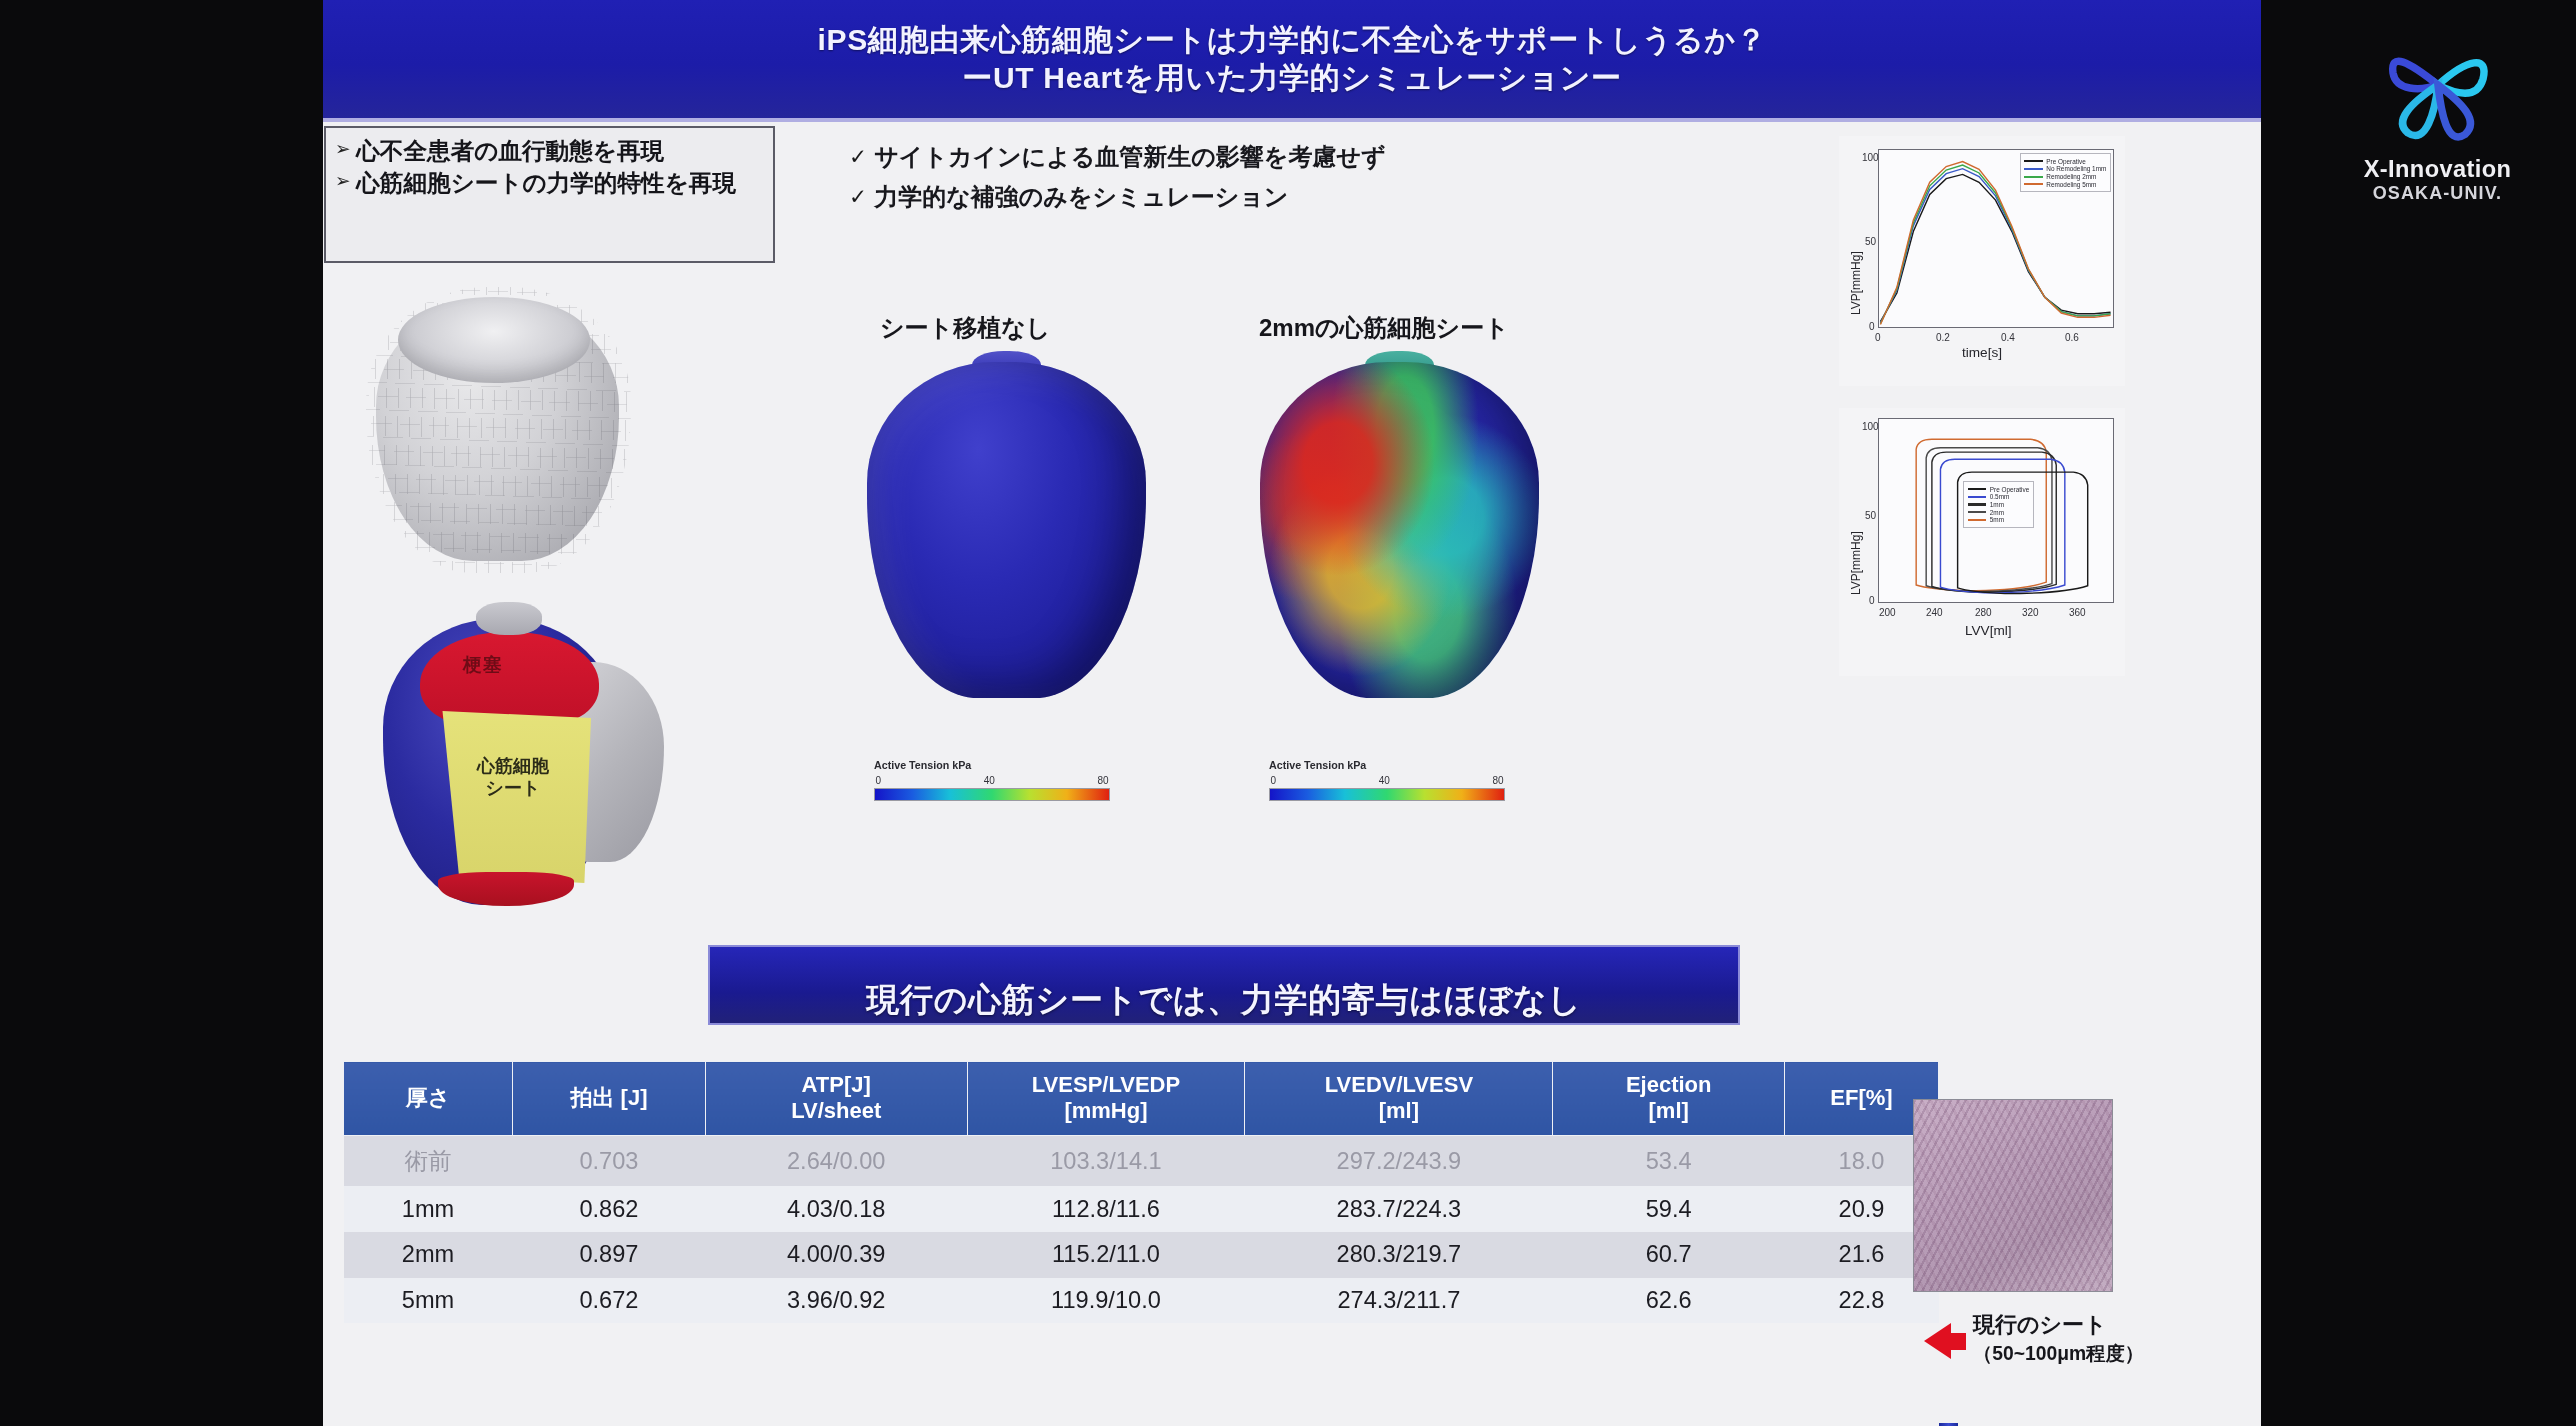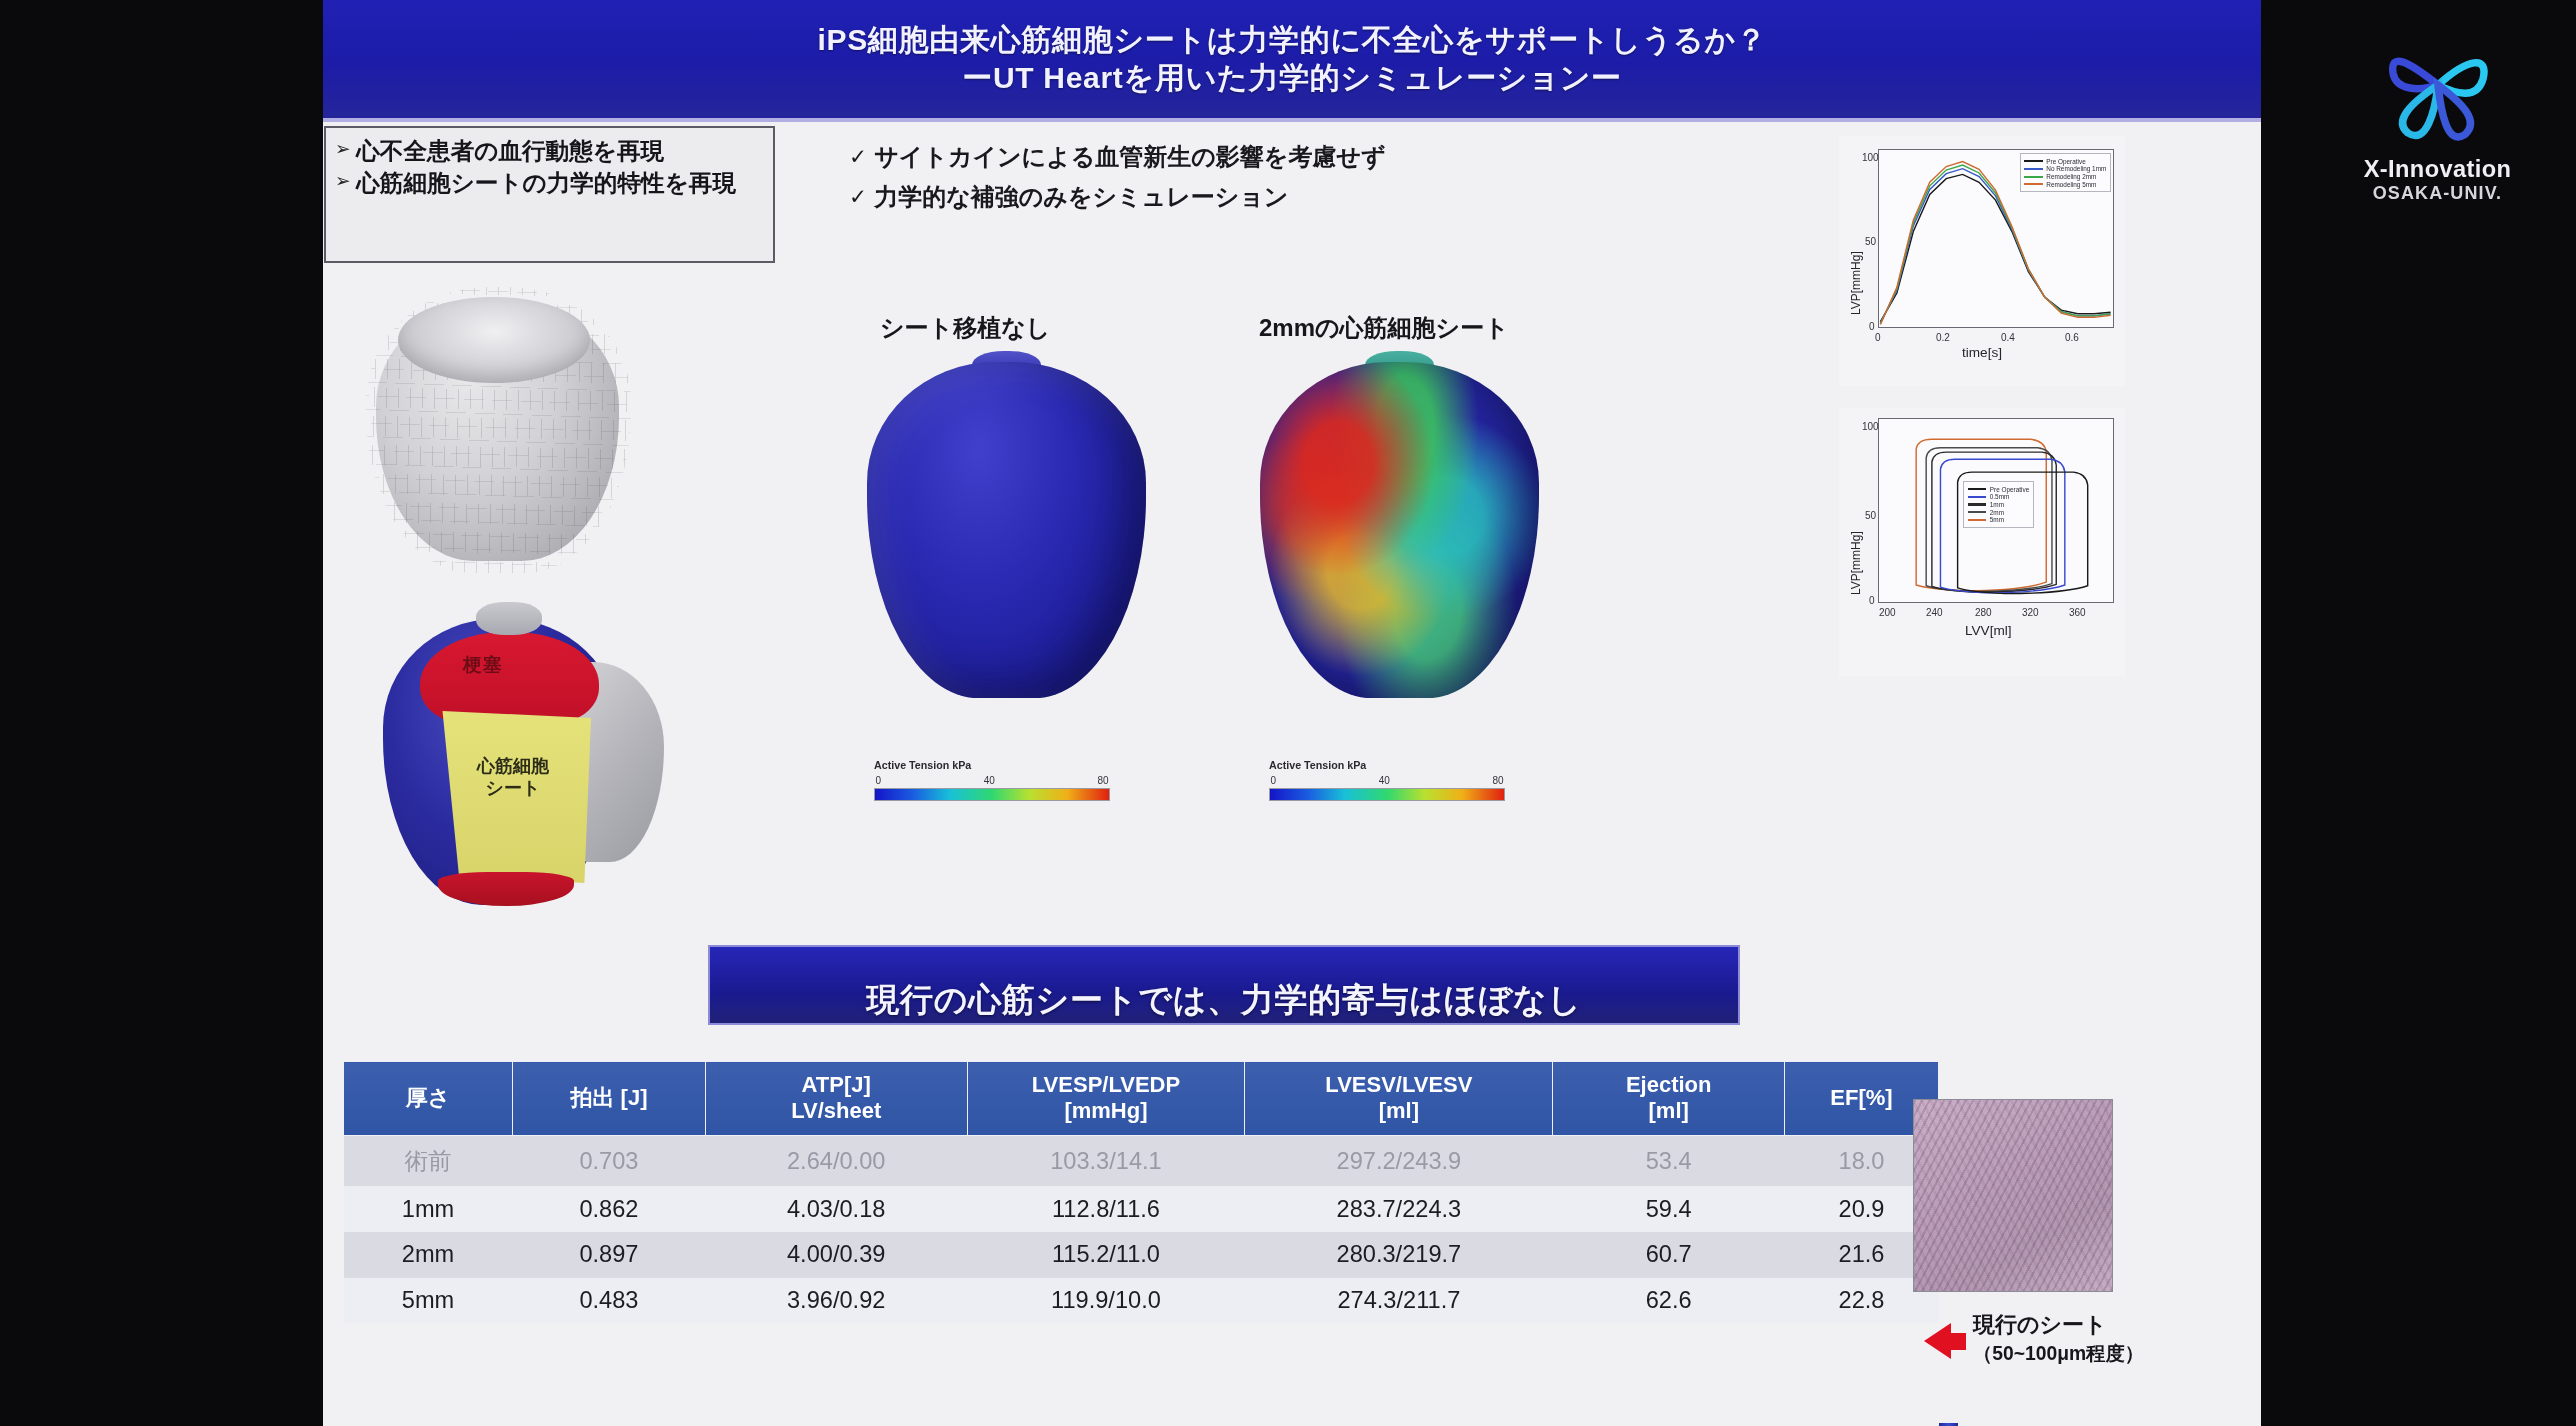--- a/index.html
+++ b/index.html
@@ -294,21 +294,21 @@
             </th>
             <th class="col-2">
               <div>ATP[J]</div>
               <div>LV/sheet</div>
             </th>
             <th class="col-3">
               <div>LVESP/LVEDP</div>
               <div>[mmHg]</div>
             </th>
             <th class="col-4">
-              <div>LVESV/LVESV</div>
+              <div>LVEDV/LVESV</div>
               <div>[ml]</div>
             </th>
             <th class="col-5">
               <div>Ejection</div>
               <div>[ml]</div>
             </th>
             <th class="col-6">
               <div>EF[%]</div>
             </th>
           </tr>
@@ -336,21 +336,21 @@
               <td class="col-0">2mm</td>
               <td class="col-1">0.897</td>
               <td class="col-2">4.00/0.39</td>
               <td class="col-3">115.2/11.0</td>
               <td class="col-4">280.3/219.7</td>
               <td class="col-5">60.7</td>
               <td class="col-6">21.6</td>
             </tr>
             <tr class="even">
               <td class="col-0">5mm</td>
-              <td class="col-1">0.483</td>
+              <td class="col-1">0.672</td>
               <td class="col-2">3.96/0.92</td>
               <td class="col-3">119.9/10.0</td>
               <td class="col-4">274.3/211.7</td>
               <td class="col-5">62.6</td>
               <td class="col-6">22.8</td>
             </tr>
           </tbody>
       </table>
 
       <div class="chart-box chart1">

